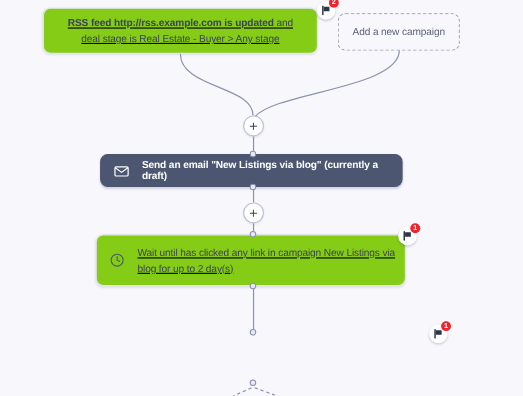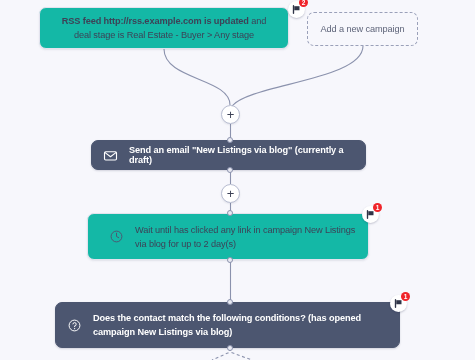--- a/index.html
+++ b/index.html
@@ -34,23 +34,24 @@
   .node {
     position: absolute;
     z-index: 3;
     box-sizing: border-box;
     border-radius: 7px;
     display: flex;
     align-items: center;
   }
 
   .node-light {
-    background: #14b8a6;
+    background: #84cc16;
     border: 1px solid #e3e3ee;
     box-shadow: 0 1px 2px rgba(40, 45, 80, 0.10);
+    text-decoration: underline;
   }
 
   .node-dark {
     background: #4c5670;
     border: 1px solid #4c5670;
     box-shadow: 0 1px 2px rgba(40, 45, 80, 0.18);
   }
 
   .node-dashed {
     background: transparent;
@@ -107,21 +108,21 @@
     letter-spacing: -0.1px;
     margin-left: 11px;
   }
 
   
   #wait-card {
     left: 87px;
     top: 213px;
     width: 282px;
     height: 47px;
-    padding-left: 20px;
+    padding-left: 10px;
   }
   #wait-card .label {
     font-size: 9.2px;
     line-height: 14px;
     color: #3d4257;
     letter-spacing: -0.1px;
     margin-left: 11px;
   }
 
   
@@ -304,30 +305,20 @@
   <div class="badge" id="badge-wait">
     <svg class="flag-icon" width="9" height="9" viewBox="0 0 12 12">
       <path d="M2 1 L2 11" stroke="#2f3447" stroke-width="1.8" stroke-linecap="round" fill="none"></path>
       <path d="M3 1.6 L10 1.6 L10 7 L3 7 Z" fill="#2f3447"></path>
     </svg>
     <span class="count">1</span>
   </div>
 
   <div class="anchor-dot" style="left:227px; top:299px;"></div>
 
-  <div class="node node-dark" id="condition-card">
-    <span class="icon">
-      <svg width="15" height="15" viewBox="0 0 20 20">
-        <circle cx="10" cy="10" r="7.2" fill="none" stroke="#ffffff" stroke-width="1.3"></circle>
-        <path d="M7.9 7.9 a2.2 2.2 0 1 1 2.3 2.6 l0 1.1" fill="none" stroke="#ffffff" stroke-width="1.3" stroke-linecap="round"></path>
-        <circle cx="10.15" cy="14.1" r="0.85" fill="#ffffff"></circle>
-      </svg>
-    </span>
-    <span class="label">Does the contact match the following conditions? (has opened campaign New Listings via blog)</span>
-  </div>
 
   <div class="anchor-dot" style="left:227px; top:345px;"></div>
 
   <div class="badge" id="badge-condition">
     <svg class="flag-icon" width="9" height="9" viewBox="0 0 12 12">
       <path d="M2 1 L2 11" stroke="#2f3447" stroke-width="1.8" stroke-linecap="round" fill="none"></path>
       <path d="M3 1.6 L10 1.6 L10 7 L3 7 Z" fill="#2f3447"></path>
     </svg>
     <span class="count">1</span>
   </div>

